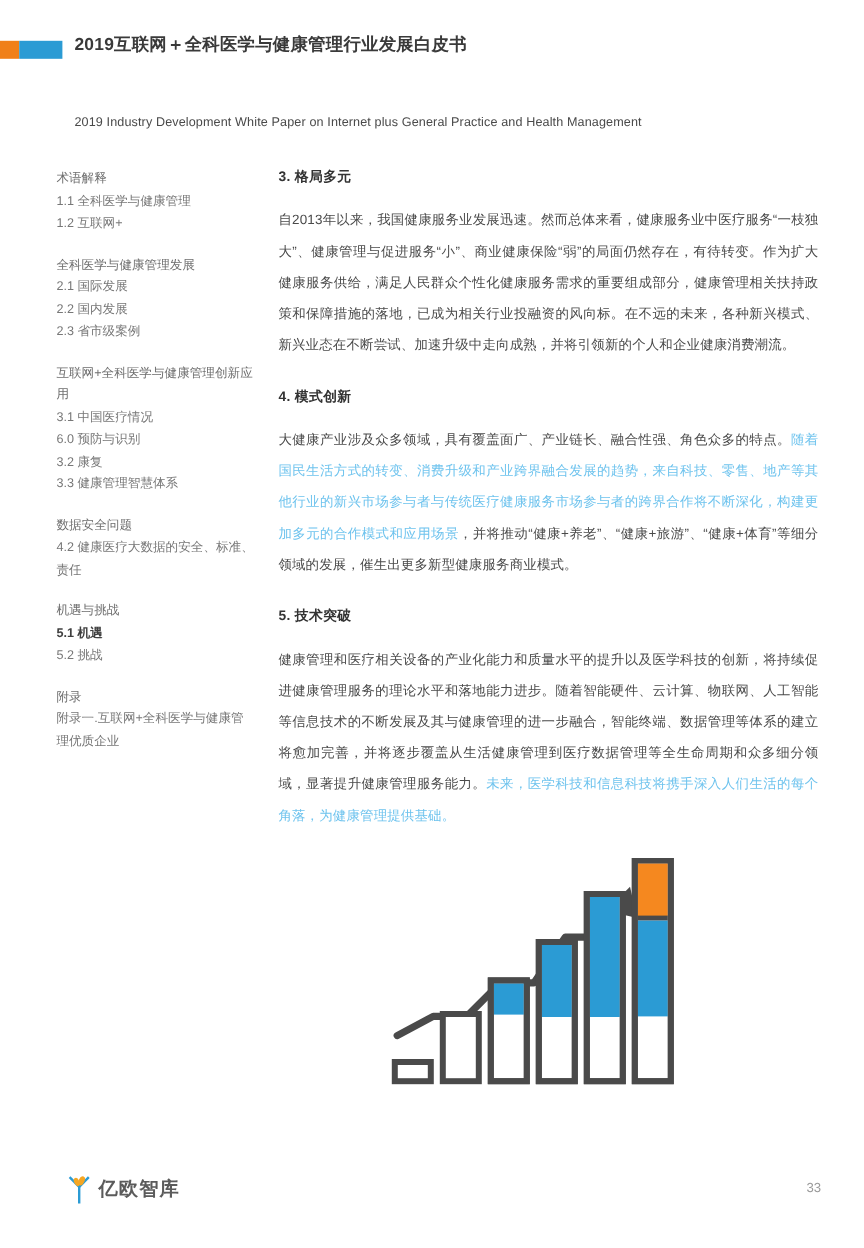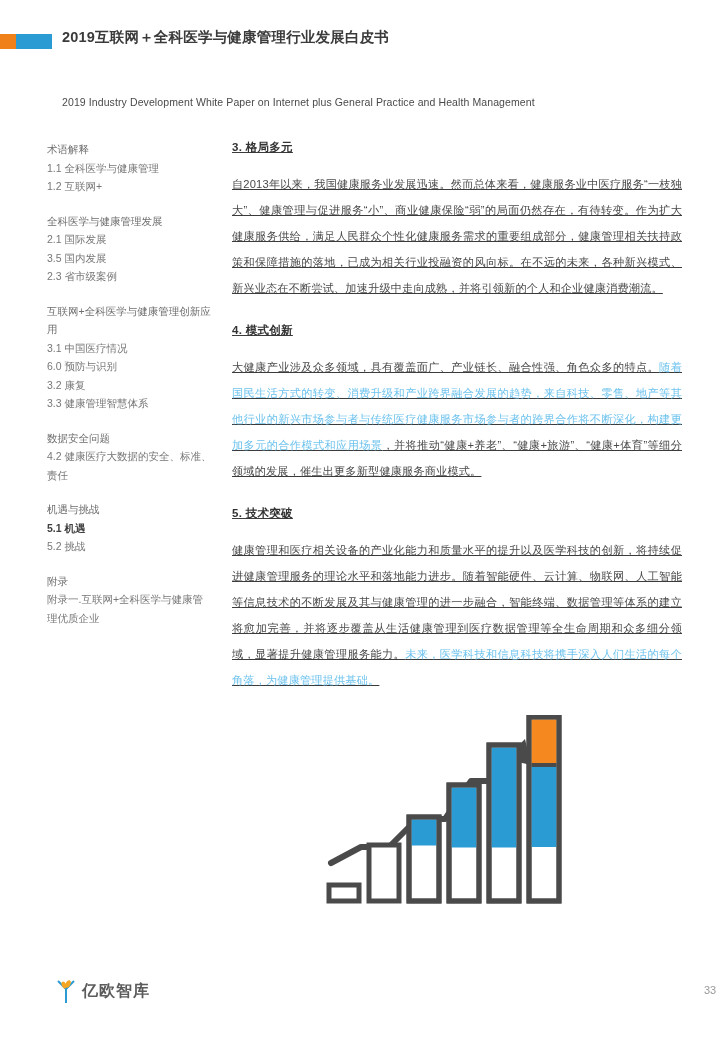--- a/index.html
+++ b/index.html
@@ -89,21 +89,20 @@
     font-weight: bold;
     color: #404040;
   }
 
   
   .content {
     position: absolute;
     left: 232px;
     top: 140px;
     width: 450px;
-    text-decoration: underline;
   }
   .section { margin-bottom: 22px; }
   .section:last-child { margin-bottom: 12px; }
   .sec-title {
     font-size: 11.5px;
     font-weight: bold;
     color: #333333;
     margin: 0 0 16px 0;
     letter-spacing: 0.3px;
   }
@@ -137,21 +136,21 @@
     gap: 5px;
   }
   .logo-text {
     font-size: 16px;
     font-weight: bold;
     color: #5b5b5b;
     letter-spacing: 1px;
   }
   .page-number {
     position: absolute;
-    left: 704px;
+    left: 672px;
     top: 984px;
     font-size: 11px;
     color: #9a9a9a;
   }
 </style>
 </head>
 <body>
 
 <div class="header">
   <div class="header-marks">
@@ -164,21 +163,21 @@
 
 <nav class="toc" id="toc">
     <div class="toc-group">
       <div class="toc-heading">术语解释</div>
       <div class="toc-item">1.1 全科医学与健康管理</div>
       <div class="toc-item">1.2 互联网+</div>
     </div>
     <div class="toc-group">
       <div class="toc-heading">全科医学与健康管理发展</div>
       <div class="toc-item">2.1 国际发展</div>
-      <div class="toc-item">3.5 国内发展</div>
+      <div class="toc-item">2.2 国内发展</div>
       <div class="toc-item">2.3 省市级案例</div>
     </div>
     <div class="toc-group">
       <div class="toc-heading">互联网+全科医学与健康管理创新应用</div>
       <div class="toc-item">3.1 中国医疗情况</div>
       <div class="toc-item">6.0 预防与识别</div>
       <div class="toc-item">3.2 康复</div>
       <div class="toc-item">3.3 健康管理智慧体系</div>
     </div>
     <div class="toc-group">

